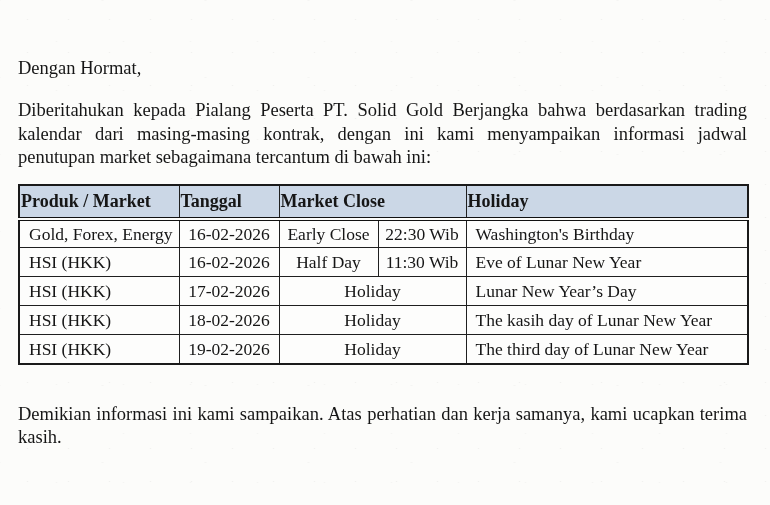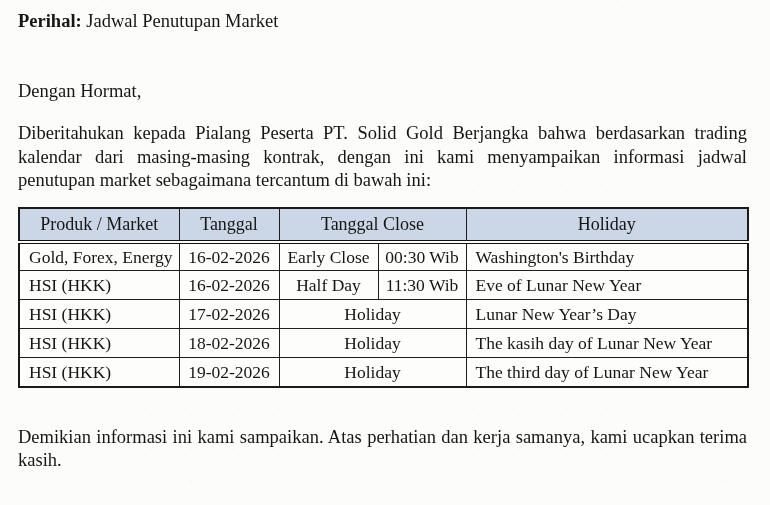--- a/index.html
+++ b/index.html
@@ -45,24 +45,24 @@
     width: 729px;
     table-layout: fixed;
     border: 2px solid #1a1a1a;
   }
   table.market th, table.market td {
     border: 1.5px solid #1f1f1f;
     overflow: hidden;
     white-space: nowrap;
   }
   table.market th {
-    font-weight: normal;
+    font-weight: bold;
     font-size: 18px;
     height: 34px;
-    text-align: center;
+    text-align: left;
     border-bottom: 4px double #111;
   }
   table.market td {
     font-size: 17.5px;
     height: 29px;
     background: #fdfdfc;
   }
   td.al { text-align: left; padding-left: 9px; }
   td.ac { text-align: center; }
   .closing {
@@ -70,48 +70,47 @@
     font-size: 18.5px;
     line-height: 23.6px;
     text-align: justify;
   }
 </style>
 </head>
 <body>
 
 <div class="page">
 
-  <p class="subject"><b>Perihal:</b> <span>Jadwal Penutupan Market</span></p>
 
   <p class="salutation">Dengan Hormat,</p>
 
   <p class="intro">Diberitahukan kepada Pialang Peserta PT. Solid Gold Berjangka bahwa berdasarkan trading kalendar dari masing-masing kontrak, dengan ini kami menyampaikan informasi jadwal penutupan market sebagaimana tercantum di bawah ini:</p>
 
   <table class="market">
     <colgroup>
       <col style="width:160px">
       <col style="width:100px">
       <col style="width:99px">
       <col style="width:88px">
       <col style="width:282px">
     </colgroup>
     <thead>
       <tr>
         <th style="background: rgb(203, 215, 230);">Produk / Market</th>
         <th style="background: rgb(203, 215, 230); margin-top: 40px;">Tanggal</th>
-        <th colspan="2" style="background: rgb(203, 215, 230);">Tanggal Close</th>
+        <th colspan="2" style="background: rgb(203, 215, 230);">Market Close</th>
         <th style="background: rgb(203, 215, 230);">Holiday</th>
       </tr>
     </thead>
     <tbody>
         <tr>
           <td class="al">Gold, Forex, Energy</td>
           <td class="ac">16-02-2026</td>
           <td class="ac">Early Close</td>
-          <td class="ac">00:30 Wib</td>
+          <td class="ac">22:30 Wib</td>
           <td class="al">Washington's Birthday</td>
         </tr>
         <tr>
           <td class="al">HSI (HKK)</td>
           <td class="ac">16-02-2026</td>
           <td class="ac">Half Day</td>
           <td class="ac">11:30 Wib</td>
           <td class="al">Eve of Lunar New Year</td>
         </tr>
         <tr>

